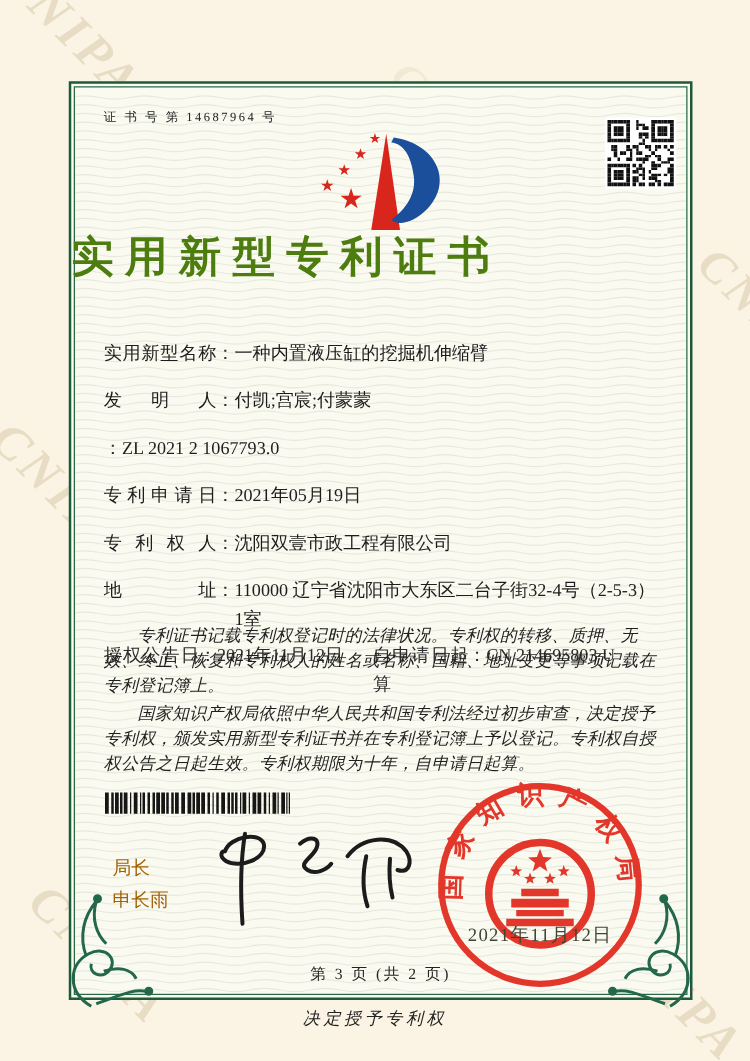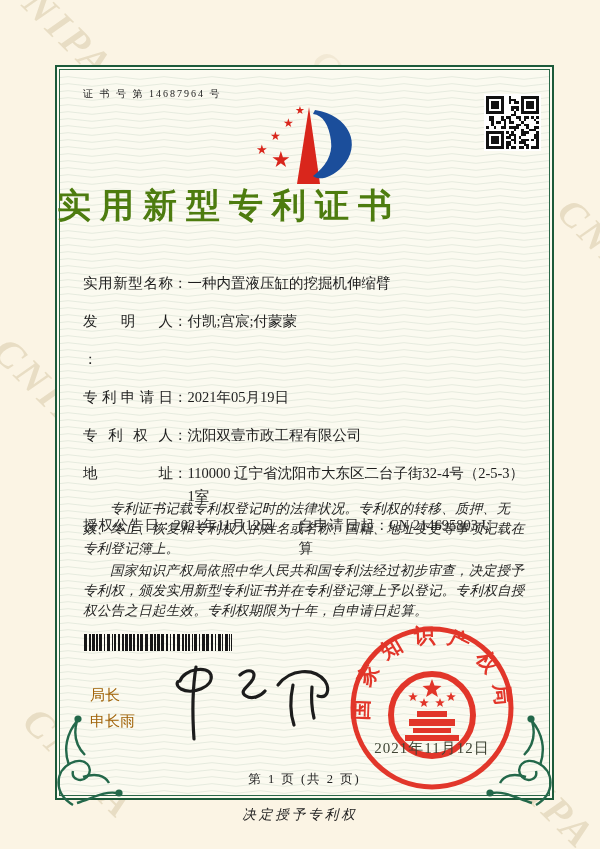--- a/index.html
+++ b/index.html
@@ -677,20 +677,21 @@
         <span class="fcolon">：</span>
       <span class="fvalue">一种内置液压缸的挖掘机伸缩臂</span>
     </div>
     <div class="frow">
       <span class="flabel">发明人</span>
         <span class="fcolon">：</span>
       <span class="fvalue">付凯;宫宸;付蒙蒙</span>
     </div>
     <div class="frow">
         <span class="fcolon">：</span>
+      <span class="fvalue">ZL 2021 2 1067793.0</span>
     </div>
     <div class="frow">
       <span class="flabel">专利申请日</span>
         <span class="fcolon">：</span>
       <span class="fvalue">2021年05月19日</span>
     </div>
     <div class="frow">
       <span class="flabel">专利权人</span>
         <span class="fcolon">：</span>
       <span class="fvalue">沈阳双壹市政工程有限公司</span>
@@ -793,21 +794,21 @@
         <polygon class="smstar" fill="#e0261a" points="104.0,69.0 105.2,72.3 108.8,72.5 106.0,74.6 106.9,78.0 104.0,76.1 101.1,78.0 102.0,74.6 99.2,72.5 102.8,72.3"></polygon>
         <rect x="62" y="96" width="46" height="7" fill="#e0261a"></rect>
         <rect x="66" y="105" width="38" height="5" fill="#e0261a"></rect>
         <rect x="58" y="112" width="54" height="6" fill="#e0261a"></rect>
         <rect x="70" y="88" width="30" height="6" fill="#e0261a"></rect>
       </g>
     </g>
   </svg>
   <div class="seal-date">2021年11月12日</div>
 
-  <div class="page-no">第 1 页 (共 2 页)</div>
+  <div class="page-no">第 3 页 (共 2 页)</div>
 
   <svg class="corner bl" width="90" height="95" viewBox="0 0 90 95">
     <g fill="none" stroke="#23684a" stroke-width="2.4">
       <path d="M30,92 C10,80 12,58 28,50 C42,43 52,55 44,64 C38,70 28,66 30,58"></path>
       <path d="M34,90 C52,84 62,78 74,80"></path>
       <path d="M26,52 C20,36 24,20 34,8 C30,22 34,34 42,42"></path>
       <path d="M40,64 C52,60 62,62 66,70"></path>
       <circle cx="35" cy="6" r="2.4" fill="#23684a"></circle>
       <circle cx="76" cy="80" r="2.4" fill="#23684a"></circle>
     </g>

